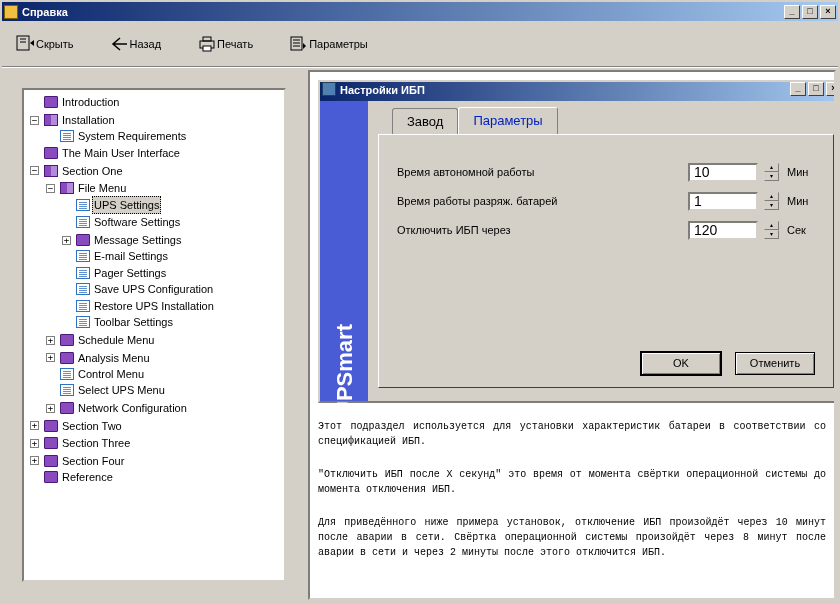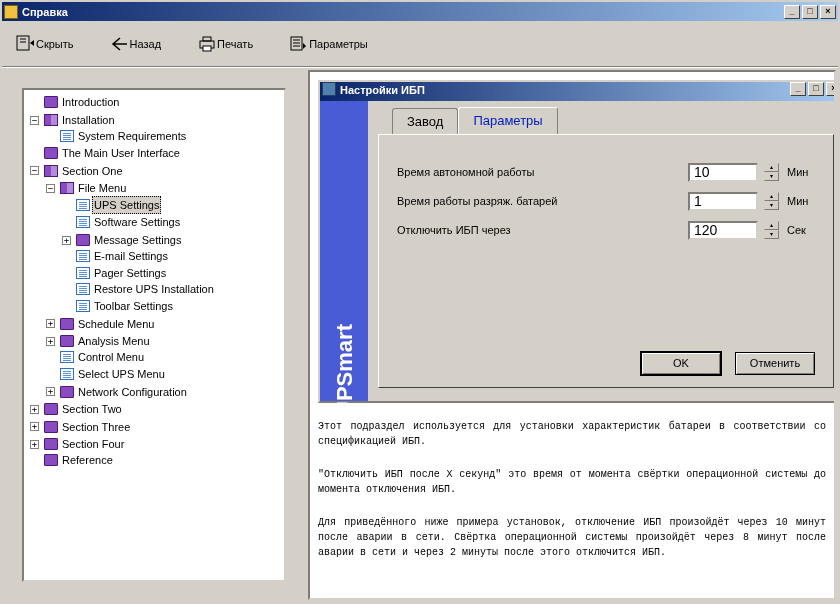--- a/index.html
+++ b/index.html
@@ -374,20 +374,25 @@
                     </span></li>
                 <li><span class="tree-row">
                       <span class="expander empty"></span>
                       <span class="node-icon icon-page"></span>
                       <span class="tree-label">E-mail Settings</span>
                     </span></li>
                 <li><span class="tree-row">
                       <span class="expander empty"></span>
                       <span class="node-icon icon-page"></span>
                       <span class="tree-label">Pager Settings</span>
+                    </span></li>
+                <li><span class="tree-row">
+                      <span class="expander empty"></span>
+                      <span class="node-icon icon-page"></span>
+                      <span class="tree-label">Save UPS Configuration</span>
                     </span></li>
                 <li><span class="tree-row">
                       <span class="expander empty"></span>
                       <span class="node-icon icon-page"></span>
                       <span class="tree-label">Restore UPS Installation</span>
                     </span></li>
                 <li><span class="tree-row">
                       <span class="expander empty"></span>
                       <span class="node-icon icon-page"></span>
                       <span class="tree-label">Toolbar Settings</span>

